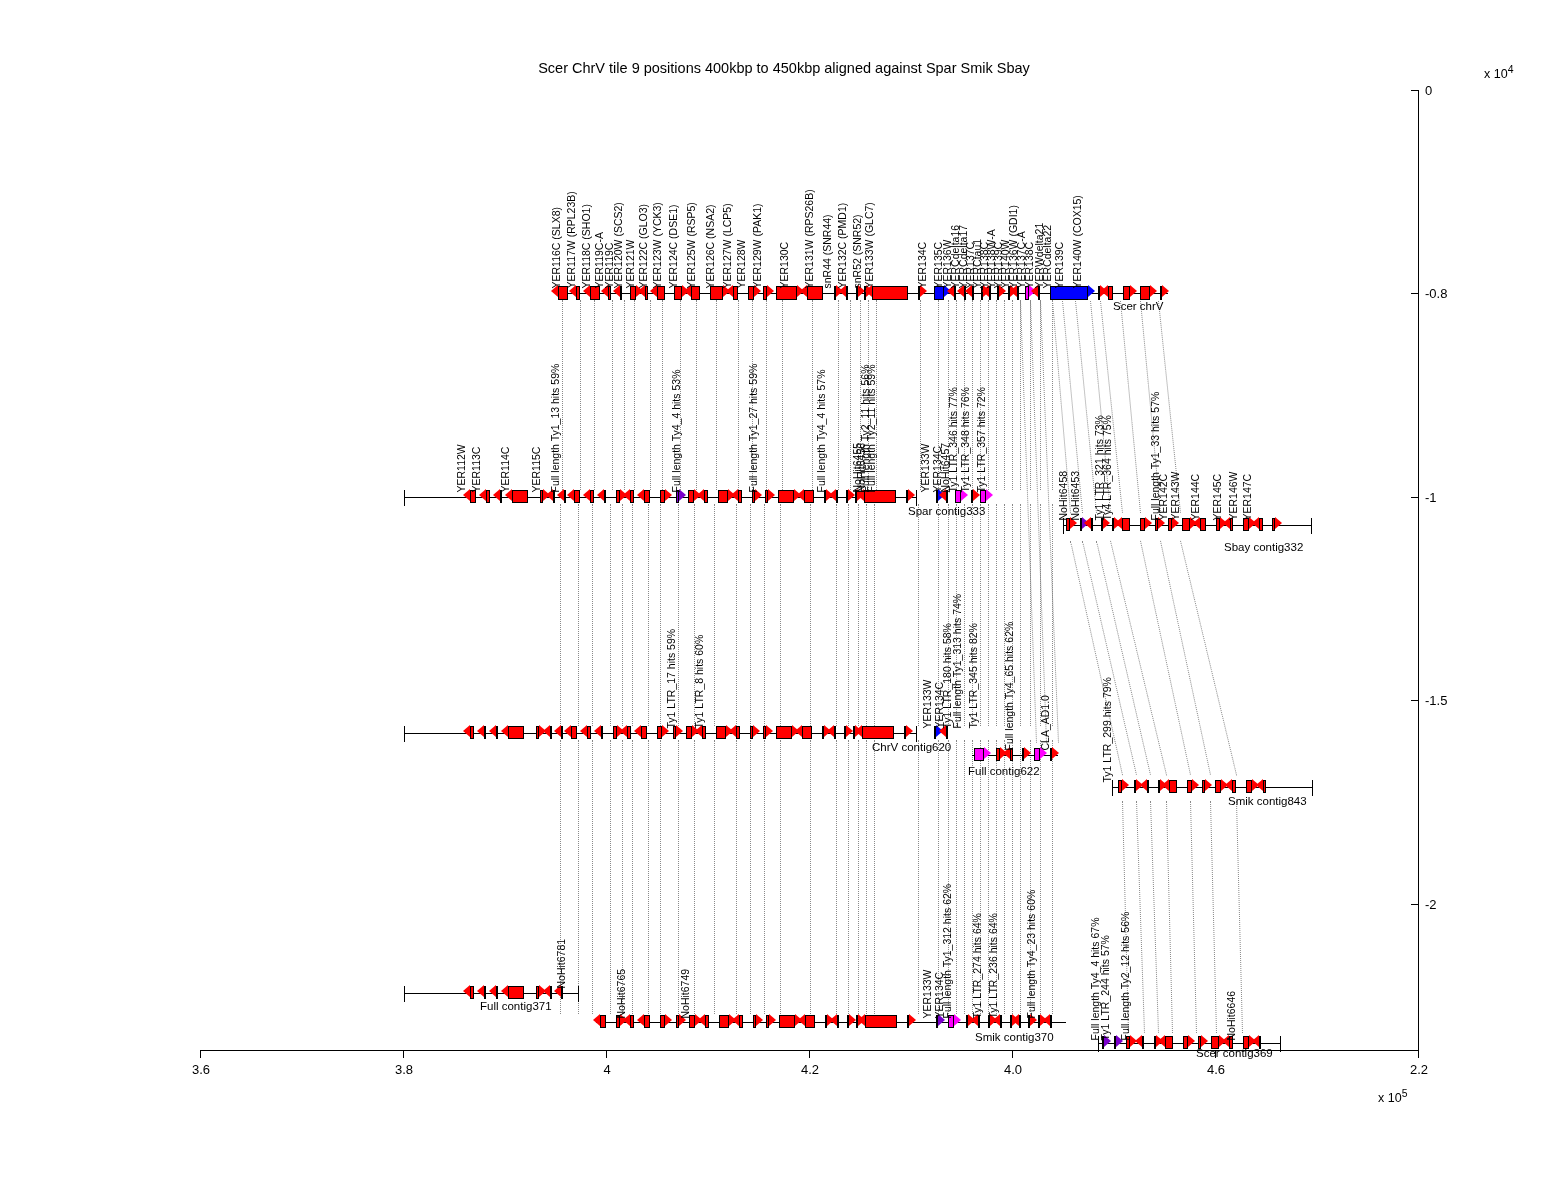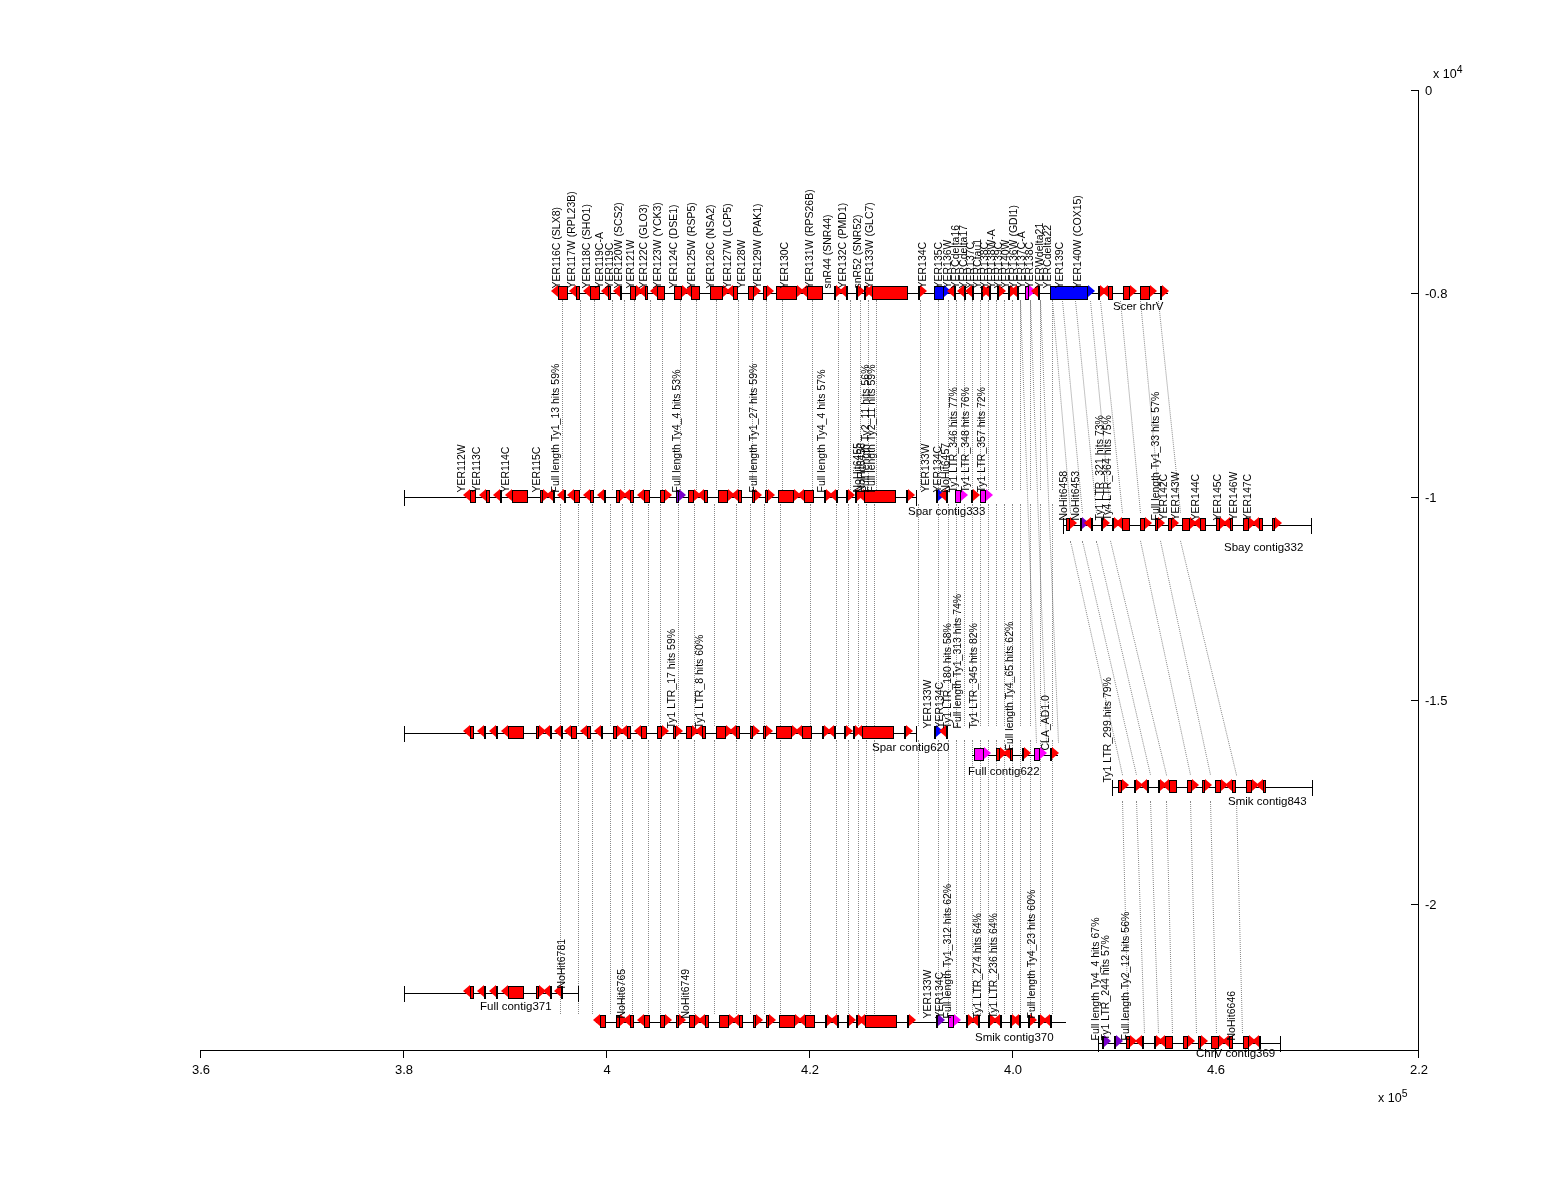--- a/index.html
+++ b/index.html
@@ -125,40 +125,41 @@
     background: transparent;
     border-top: 1px dotted #8a8a8a;
     transform-origin: left center;
   }
 </style>
 </head>
 <body>
 
 <div id="stage">
 
+  <div class="title">Scer ChrV tile 9 positions 400kbp to 450kbp aligned against Spar Smik Sbay</div>
 
   <div class="axis-line" style="left:1418px; top:90px; width:1px; height:960px;"></div>
   <div class="axis-line" style="left:200px; top:1050px; width:1219px; height:1px;"></div>
 
   <div class="tick" style="left:1411px; top:90px; width:8px; height:1px;"></div>
   <div class="ylabel" style="left:1425px; top:83px;">0</div>
 
   <div class="tick" style="left:1411px; top:293px; width:8px; height:1px;"></div>
   <div class="ylabel" style="left:1425px; top:286px;">-0.8</div>
 
   <div class="tick" style="left:1411px; top:497px; width:8px; height:1px;"></div>
   <div class="ylabel" style="left:1425px; top:490px;">-1</div>
 
   <div class="tick" style="left:1411px; top:700px; width:8px; height:1px;"></div>
   <div class="ylabel" style="left:1425px; top:693px;">-1.5</div>
 
   <div class="tick" style="left:1411px; top:904px; width:8px; height:1px;"></div>
   <div class="ylabel" style="left:1425px; top:897px;">-2</div>
 
-  <div class="exp-label" style="left:1433px; top:64px;">
+  <div class="exp-label" style="left:1484px; top:64px;">
     <span>x 10</span><sup>4</sup>
   </div>
 
   <div class="tick" style="left:200px; top:1050px; width:1px; height:8px;"></div>
   <div class="xlabel" style="left:185px; top:1062px; width:32px;">3.6</div>
 
   <div class="tick" style="left:403px; top:1050px; width:1px; height:8px;"></div>
   <div class="xlabel" style="left:388px; top:1062px; width:32px;">3.8</div>
 
   <div class="tick" style="left:606px; top:1050px; width:1px; height:8px;"></div>
@@ -582,21 +583,21 @@
       <div class="feat-label" style="left: 1180px; top: 510px;">YER143W</div>
       <div class="feat-label" style="left: 1200px; top: 510px;">YER144C</div>
       <div class="feat-label" style="left: 1222px; top: 510px;">YER145C</div>
       <div class="feat-label" style="left: 1238px; top: 510px;">YER146W</div>
       <div class="feat-label" style="left: 1252px; top: 510px;">YER147C</div>
     </div>
 
   <div class="track-line" style="left:404px; top:733px; width:512px;"></div>
   <div class="track-cap" style="left:404px; top:726px; height:16px;"></div>
   <div class="track-cap" style="left:916px; top:726px; height:16px;"></div>
-  <div class="track-name" style="left:872px; top:741px;">Spar contig620</div>
+  <div class="track-name" style="left:872px; top:741px;">ChrV contig620</div>
   <div id="smik620-genes">
       <div class="gene red" style="left: 470px; top: 726px; width: 4px; height: 13px;"></div>
       <div class="arrowL red" style="left: 463px; top: 725px;"></div>
       <div class="gene red" style="left: 484px; top: 726px; width: 2px; height: 13px;"></div>
       <div class="arrowL red" style="left: 477px; top: 725px;"></div>
       <div class="gene red" style="left: 496px; top: 726px; width: 2px; height: 13px;"></div>
       <div class="arrowL red" style="left: 489px; top: 725px;"></div>
       <div class="gene red" style="left: 508px; top: 726px; width: 16px; height: 13px;"></div>
       <div class="arrowL red" style="left: 501px; top: 725px;"></div>
       <div class="gene red" style="left: 536px; top: 726px; width: 3px; height: 13px;"></div>
@@ -798,21 +799,21 @@
       <div class="arrowR red" style="left: 1030px; top: 1014px;"></div>
       <div class="gene red" style="left: 1038px; top: 1015px; width: 2px; height: 13px;"></div>
       <div class="arrowR red" style="left: 1040px; top: 1014px;"></div>
       <div class="gene red" style="left: 1050px; top: 1015px; width: 2px; height: 13px;"></div>
       <div class="arrowL red" style="left: 1043px; top: 1014px;"></div>
     </div>
 
   <div class="track-line" style="left:1098px; top:1043px; width:182px;"></div>
   <div class="track-cap" style="left:1098px; top:1036px; height:16px;"></div>
   <div class="track-cap" style="left:1280px; top:1036px; height:16px;"></div>
-  <div class="track-name" style="left:1196px; top:1047px;">ChrV contig369</div>
+  <div class="track-name" style="left:1196px; top:1047px;">Scer contig369</div>
   <div id="sbay369-genes">
       <div class="gene purple" style="left: 1102px; top: 1036px; width: 2px; height: 13px;"></div>
       <div class="arrowR purple" style="left: 1104px; top: 1035px;"></div>
       <div class="gene purple" style="left: 1114px; top: 1036px; width: 2px; height: 13px;"></div>
       <div class="arrowR purple" style="left: 1116px; top: 1035px;"></div>
       <div class="gene red" style="left: 1126px; top: 1036px; width: 4px; height: 13px;"></div>
       <div class="arrowR red" style="left: 1130px; top: 1035px;"></div>
       <div class="gene red" style="left: 1142px; top: 1036px; width: 2px; height: 13px;"></div>
       <div class="arrowL red" style="left: 1135px; top: 1035px;"></div>
       <div class="gene red" style="left: 1154px; top: 1036px; width: 2px; height: 13px;"></div>

